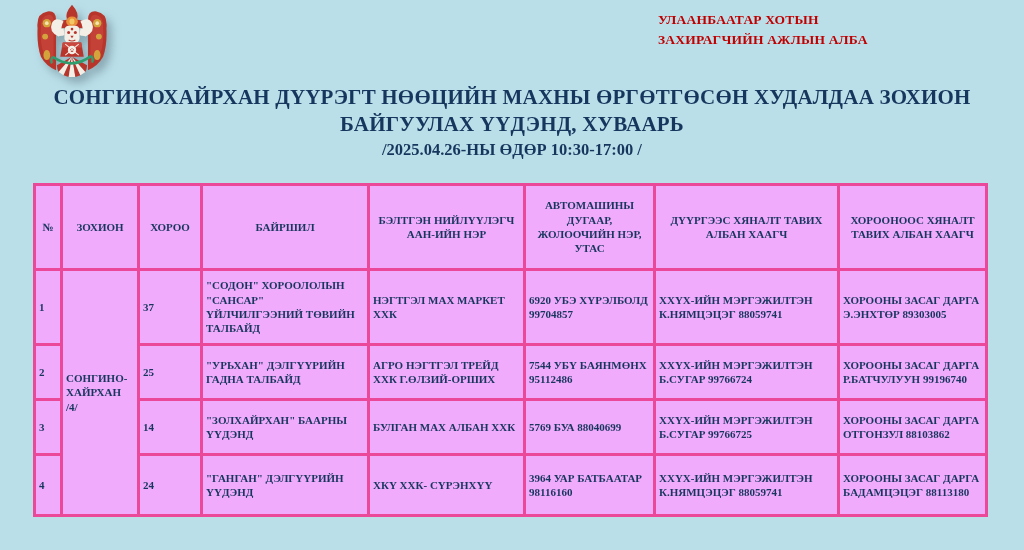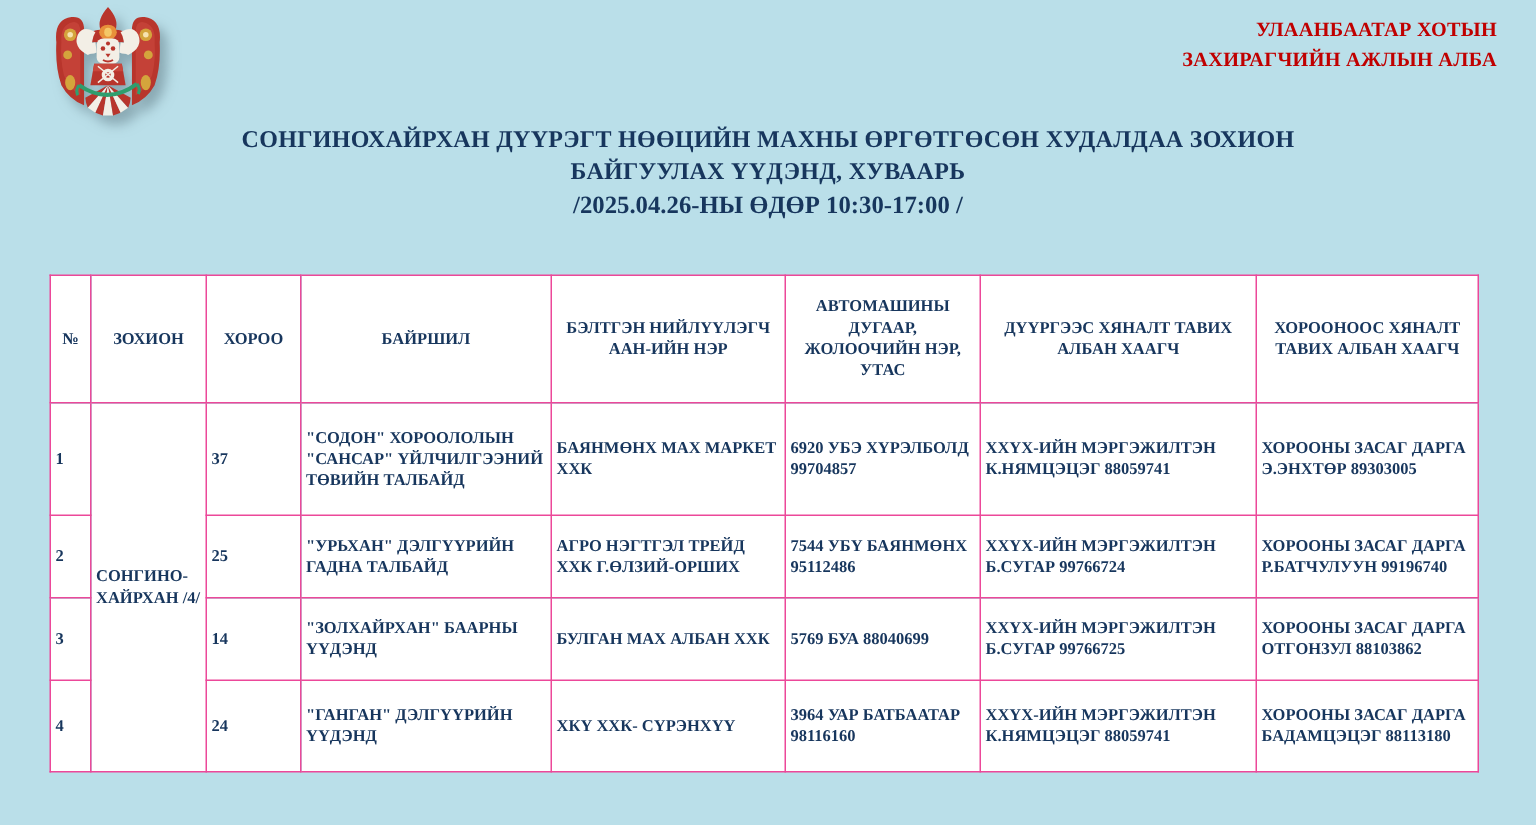--- a/index.html
+++ b/index.html
@@ -10,37 +10,37 @@
     position:relative;
     overflow:hidden;
   }
   
   .emblem-wrap{
     position:absolute;left:30px;top:3px;width:84px;height:84px;
     filter:drop-shadow(5px 6px 4px rgba(90,115,125,.5));
   }
   .org-block{
     position:absolute;top:10px;right:26px;width:340px;
-    text-align:right;color:#c00000;font-weight:bold;
+    text-align:left;color:#c00000;font-weight:bold;
     font-size:13.5px;line-height:1.45;letter-spacing:.2px;
   }
   .title-block{
     position:absolute;top:84px;left:0;width:1024px;
     text-align:center;color:#17365d;font-weight:bold;
   }
-  .title-line{font-size:16px;line-height:1.3;letter-spacing:.2px;}
+  .title-line{font-size:21px;line-height:1.3;letter-spacing:.2px;}
   .date-line{font-size:16.5px;line-height:1.35;}
   
   table.sched{
     position:absolute;left:33px;top:183px;
     width:952px;border-collapse:collapse;table-layout:fixed;
   }
   table.sched td,table.sched th{
-    border:1px solid #ec4899;
-    background:#ffffff;
+    border:3px solid #ec4899;
+    background:#f0abfc;
     color:#17365d;
     font-weight:bold;
     font-size:11px;
     line-height:1.3;
     vertical-align:middle;
     padding:2px 3px;
     overflow:hidden;
   }
   tr.hrow{height:85px;}
   tr.r1{height:75px;}
@@ -140,21 +140,21 @@
     <th>БЭЛТГЭН НИЙЛҮҮЛЭГЧ  ААН-ИЙН НЭР</th>
     <th>АВТОМАШИНЫ ДУГААР, ЖОЛООЧИЙН НЭР, УТАС</th>
     <th>ДҮҮРГЭЭС ХЯНАЛТ ТАВИХ АЛБАН ХААГЧ</th>
     <th>ХОРООНООС ХЯНАЛТ ТАВИХ АЛБАН ХААГЧ</th>
   </tr>
   <tr class="r1">
     <td>1</td>
     <td class="district" rowspan="4">СОНГИНО-ХАЙРХАН /4/</td>
     <td class="khoroo">37</td>
     <td class="loc">"СОДОН" ХОРООЛОЛЫН "САНСАР" ҮЙЛЧИЛГЭЭНИЙ ТӨВИЙН ТАЛБАЙД</td>
-    <td>БАЯНМӨНХ МАХ МАРКЕТ ХХК</td>
+    <td>НЭГТГЭЛ МАХ МАРКЕТ ХХК</td>
     <td>6920 УБЭ ХҮРЭЛБОЛД 99704857</td>
     <td>ХХҮХ-ИЙН МЭРГЭЖИЛТЭН К.НЯМЦЭЦЭГ 88059741</td>
     <td>ХОРООНЫ ЗАСАГ ДАРГА Э.ЭНХТӨР 89303005</td>
   </tr>
   <tr class="r2">
     <td>2</td>
     <td class="khoroo">25</td>
     <td class="loc">"УРЬХАН" ДЭЛГҮҮРИЙН ГАДНА ТАЛБАЙД</td>
     <td>АГРО НЭГТГЭЛ ТРЕЙД ХХК Г.ӨЛЗИЙ-ОРШИХ</td>
     <td>7544 УБҮ БАЯНМӨНХ 95112486</td>

